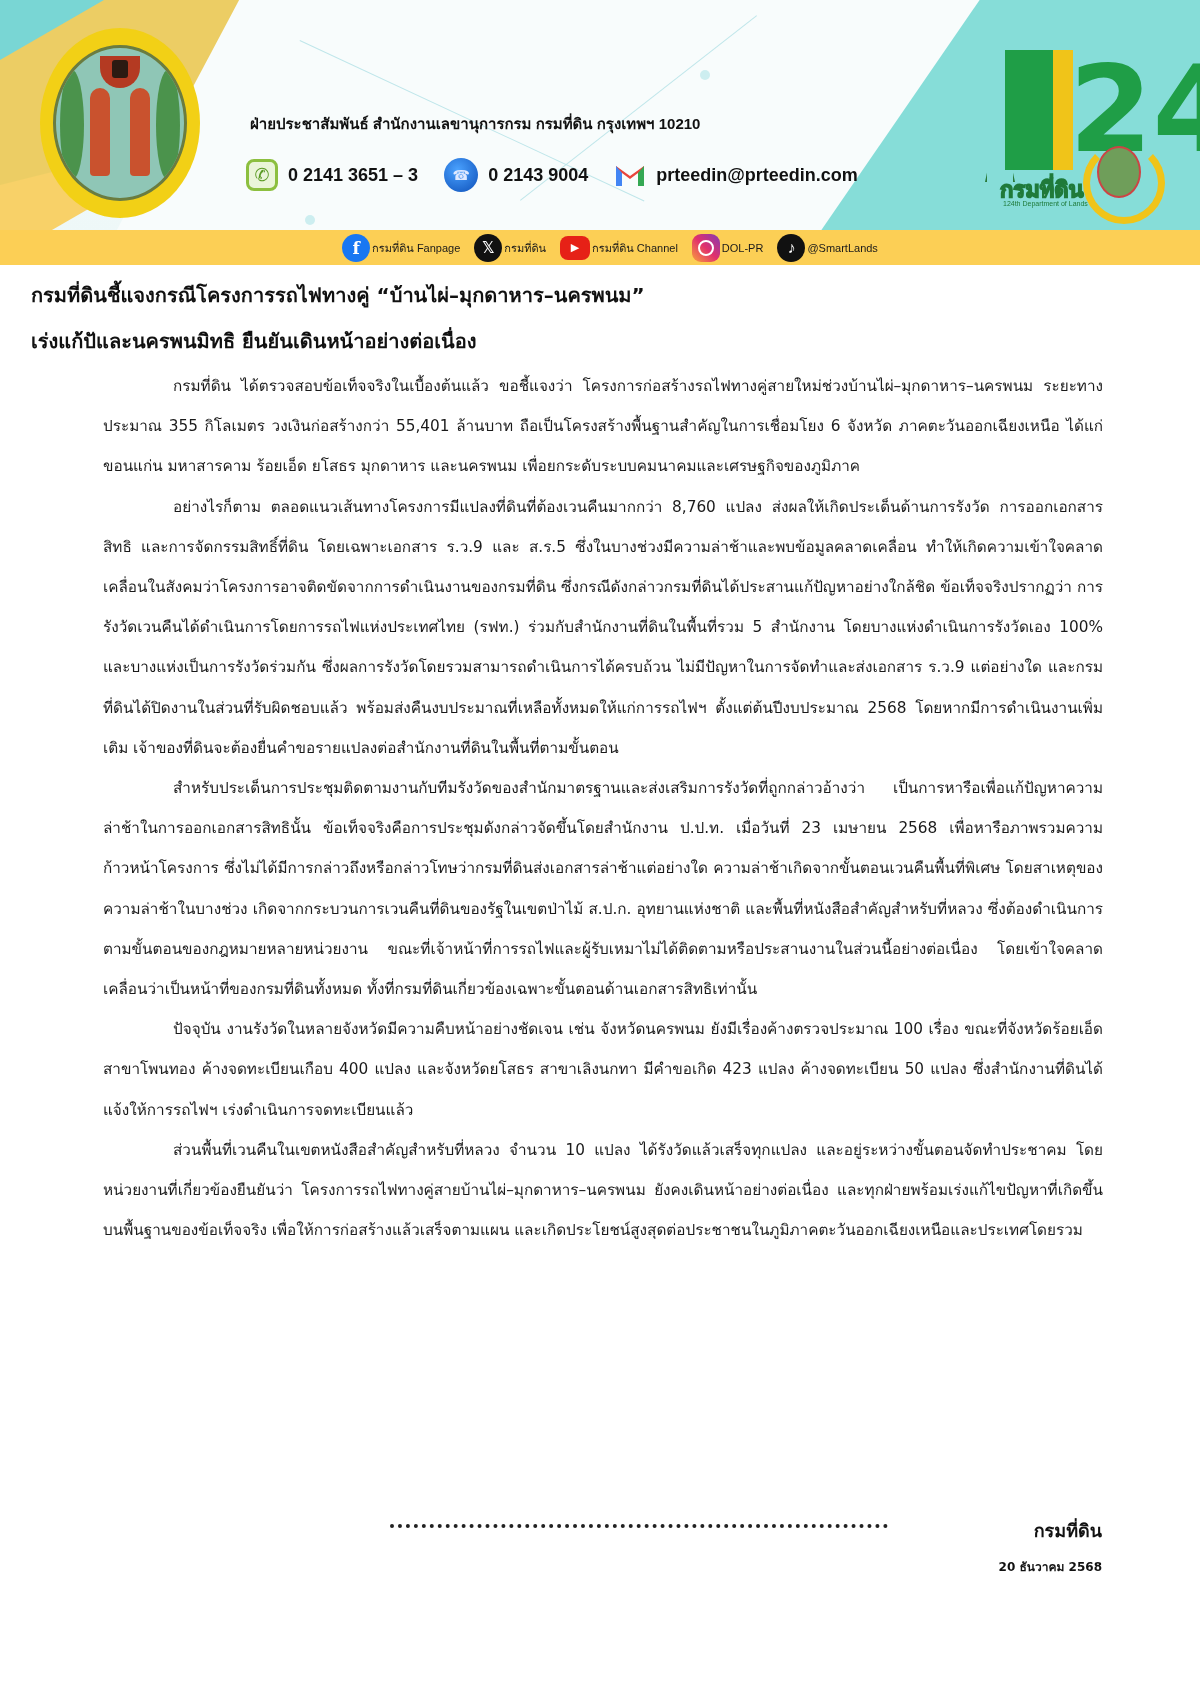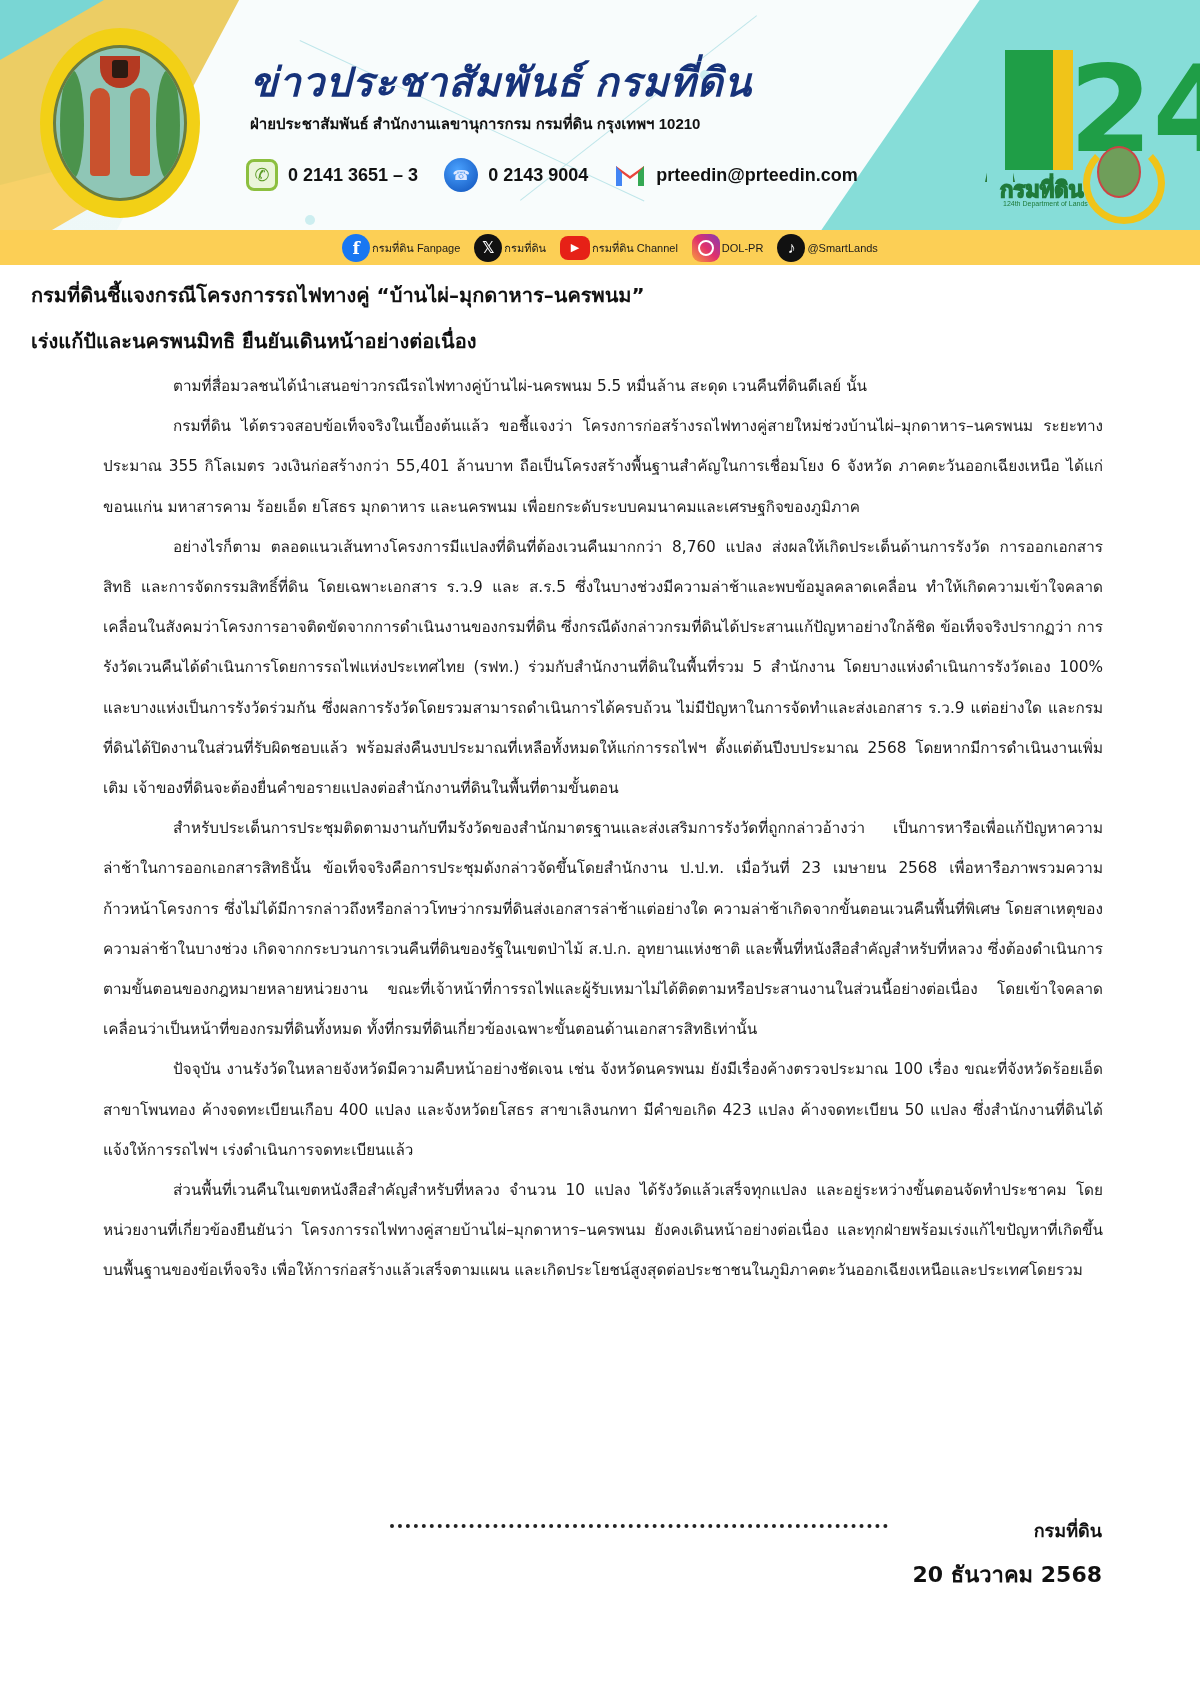--- a/index.html
+++ b/index.html
@@ -71,21 +71,21 @@
   .hl2 { top:325px; }
 
   .body-text { position:absolute; left:103px; top:366px; width:1000px;
                font-family:"DejaVu Sans",sans-serif; font-size:15.3px; line-height:40.2px; color:#1a1a1a;
                text-align:justify; }
   .body-text p { margin:0; text-indent:70px; }
 
   .dotline { position:absolute; left:390px; top:1524px; width:498px; height:0;
              border-top:4px dotted #222; }
   .sign-org { position:absolute; right:98px; top:1516px; font-weight:bold; font-size:18px; font-family:"DejaVu Sans",sans-serif; }
-  .sign-date { position:absolute; right:98px; top:1557px; font-weight:bold; font-size:22px; font-family:"DejaVu Sans",sans-serif; }
+  .sign-date { position:absolute; right:98px; top:1557px; font-weight:bold; font-size:12px; font-family:"DejaVu Sans",sans-serif; }
 </style>
 </head>
 <body>
 
 <div class="banner">
   <div class="teal-left"></div>
   <div class="gold-left"></div>
   <div class="white-sweep"></div>
   <div class="teal-right"></div>
   <div class="net-line" style="left:300px;top:40px;width:380px;transform:rotate(25deg);"></div>
@@ -96,21 +96,20 @@
   <div class="seal">
     <div class="seal-inner">
       <div class="leaf" style="left:4px;"></div>
       <div class="leaf" style="right:4px;"></div>
       <div class="emblem"></div>
       <div class="figure" style="left:34px;"></div>
       <div class="figure" style="left:74px;"></div>
     </div>
   </div>
 
-  <div class="hdr-title">ข่าวประชาสัมพันธ์ กรมที่ดิน</div>
   <div class="hdr-sub">ฝ่ายประชาสัมพันธ์ สำนักงานเลขานุการกรม กรมที่ดิน กรุงเทพฯ 10210</div>
 
   <div class="contact-row">
     <span class="ic ic-phone">✆</span>
     <span>0 2141 3651 – 3</span>
     <span class="ic ic-fax gap-l">☎</span>
     <span>0 2143 9004</span>
     <span class="ic ic-mail gap-l">
       <svg viewBox="0 0 32 26">
           <path d="M2 4 L2 24 L8 24 L8 11 L16 17 L24 11 L24 24 L30 24 L30 4 L16 14 Z" fill="#e8453c"></path>
@@ -152,21 +151,20 @@
   <div class="soc">
     <span class="ico tt">♪</span>
     <span>@SmartLands</span>
   </div>
 </div>
 
 <div class="headline hl1">กรมที่ดินชี้แจงกรณีโครงการรถไฟทางคู่ “บ้านไผ่–มุกดาหาร–นครพนม”</div>
 <div class="headline hl2">เร่งแก้ปัและนครพนมิทธิ ยืนยันเดินหน้าอย่างต่อเนื่อง</div>
 
 <div class="body-text">
-  <p>ตามที่สื่อมวลชนได้นำเสนอข่าวกรณีรถไฟทางคู่บ้านไผ่-นครพนม 5.5 หมื่นล้าน สะดุด เวนคืนที่ดินดีเลย์ นั้น</p>
   <p>กรมที่ดิน ได้ตรวจสอบข้อเท็จจริงในเบื้องต้นแล้ว ขอชี้แจงว่า โครงการก่อสร้างรถไฟทางคู่สายใหม่ช่วงบ้านไผ่–มุกดาหาร–นครพนม ระยะทางประมาณ 355 กิโลเมตร วงเงินก่อสร้างกว่า 55,401 ล้านบาท ถือเป็นโครงสร้างพื้นฐานสำคัญในการเชื่อมโยง 6 จังหวัด ภาคตะวันออกเฉียงเหนือ ได้แก่ ขอนแก่น มหาสารคาม ร้อยเอ็ด ยโสธร มุกดาหาร และนครพนม เพื่อยกระดับระบบคมนาคมและเศรษฐกิจของภูมิภาค</p>
   <p>อย่างไรก็ตาม ตลอดแนวเส้นทางโครงการมีแปลงที่ดินที่ต้องเวนคืนมากกว่า 8,760 แปลง ส่งผลให้เกิดประเด็นด้านการรังวัด การออกเอกสารสิทธิ และการจัดกรรมสิทธิ์ที่ดิน โดยเฉพาะเอกสาร ร.ว.9 และ ส.ร.5 ซึ่งในบางช่วงมีความล่าช้าและพบข้อมูลคลาดเคลื่อน ทำให้เกิดความเข้าใจคลาดเคลื่อนในสังคมว่าโครงการอาจติดขัดจากการดำเนินงานของกรมที่ดิน ซึ่งกรณีดังกล่าวกรมที่ดินได้ประสานแก้ปัญหาอย่างใกล้ชิด ข้อเท็จจริงปรากฏว่า การรังวัดเวนคืนได้ดำเนินการโดยการรถไฟแห่งประเทศไทย (รฟท.) ร่วมกับสำนักงานที่ดินในพื้นที่รวม 5 สำนักงาน โดยบางแห่งดำเนินการรังวัดเอง 100% และบางแห่งเป็นการรังวัดร่วมกัน ซึ่งผลการรังวัดโดยรวมสามารถดำเนินการได้ครบถ้วน ไม่มีปัญหาในการจัดทำและส่งเอกสาร ร.ว.9 แต่อย่างใด และกรมที่ดินได้ปิดงานในส่วนที่รับผิดชอบแล้ว พร้อมส่งคืนงบประมาณที่เหลือทั้งหมดให้แก่การรถไฟฯ ตั้งแต่ต้นปีงบประมาณ 2568 โดยหากมีการดำเนินงานเพิ่มเติม เจ้าของที่ดินจะต้องยื่นคำขอรายแปลงต่อสำนักงานที่ดินในพื้นที่ตามขั้นตอน</p>
   <p>สำหรับประเด็นการประชุมติดตามงานกับทีมรังวัดของสำนักมาตรฐานและส่งเสริมการรังวัดที่ถูกกล่าวอ้างว่า เป็นการหารือเพื่อแก้ปัญหาความล่าช้าในการออกเอกสารสิทธินั้น ข้อเท็จจริงคือการประชุมดังกล่าวจัดขึ้นโดยสำนักงาน ป.ป.ท. เมื่อวันที่ 23 เมษายน 2568 เพื่อหารือภาพรวมความก้าวหน้าโครงการ ซึ่งไม่ได้มีการกล่าวถึงหรือกล่าวโทษว่ากรมที่ดินส่งเอกสารล่าช้าแต่อย่างใด ความล่าช้าเกิดจากขั้นตอนเวนคืนพื้นที่พิเศษ โดยสาเหตุของความล่าช้าในบางช่วง เกิดจากกระบวนการเวนคืนที่ดินของรัฐในเขตป่าไม้ ส.ป.ก. อุทยานแห่งชาติ และพื้นที่หนังสือสำคัญสำหรับที่หลวง ซึ่งต้องดำเนินการตามขั้นตอนของกฎหมายหลายหน่วยงาน ขณะที่เจ้าหน้าที่การรถไฟและผู้รับเหมาไม่ได้ติดตามหรือประสานงานในส่วนนี้อย่างต่อเนื่อง โดยเข้าใจคลาดเคลื่อนว่าเป็นหน้าที่ของกรมที่ดินทั้งหมด ทั้งที่กรมที่ดินเกี่ยวข้องเฉพาะขั้นตอนด้านเอกสารสิทธิเท่านั้น</p>
   <p>ปัจจุบัน งานรังวัดในหลายจังหวัดมีความคืบหน้าอย่างชัดเจน เช่น จังหวัดนครพนม ยังมีเรื่องค้างตรวจประมาณ 100 เรื่อง ขณะที่จังหวัดร้อยเอ็ด สาขาโพนทอง ค้างจดทะเบียนเกือบ 400 แปลง และจังหวัดยโสธร สาขาเลิงนกทา มีคำขอเกิด 423 แปลง ค้างจดทะเบียน 50 แปลง ซึ่งสำนักงานที่ดินได้แจ้งให้การรถไฟฯ เร่งดำเนินการจดทะเบียนแล้ว</p>
   <p>ส่วนพื้นที่เวนคืนในเขตหนังสือสำคัญสำหรับที่หลวง จำนวน 10 แปลง ได้รังวัดแล้วเสร็จทุกแปลง และอยู่ระหว่างขั้นตอนจัดทำประชาคม โดยหน่วยงานที่เกี่ยวข้องยืนยันว่า โครงการรถไฟทางคู่สายบ้านไผ่–มุกดาหาร–นครพนม ยังคงเดินหน้าอย่างต่อเนื่อง และทุกฝ่ายพร้อมเร่งแก้ไขปัญหาที่เกิดขึ้นบนพื้นฐานของข้อเท็จจริง เพื่อให้การก่อสร้างแล้วเสร็จตามแผน และเกิดประโยชน์สูงสุดต่อประชาชนในภูมิภาคตะวันออกเฉียงเหนือและประเทศโดยรวม</p>
 </div>
 
 <div class="dotline"></div>
 <div class="sign-org">กรมที่ดิน</div>
 <div class="sign-date">20 ธันวาคม 2568</div>

